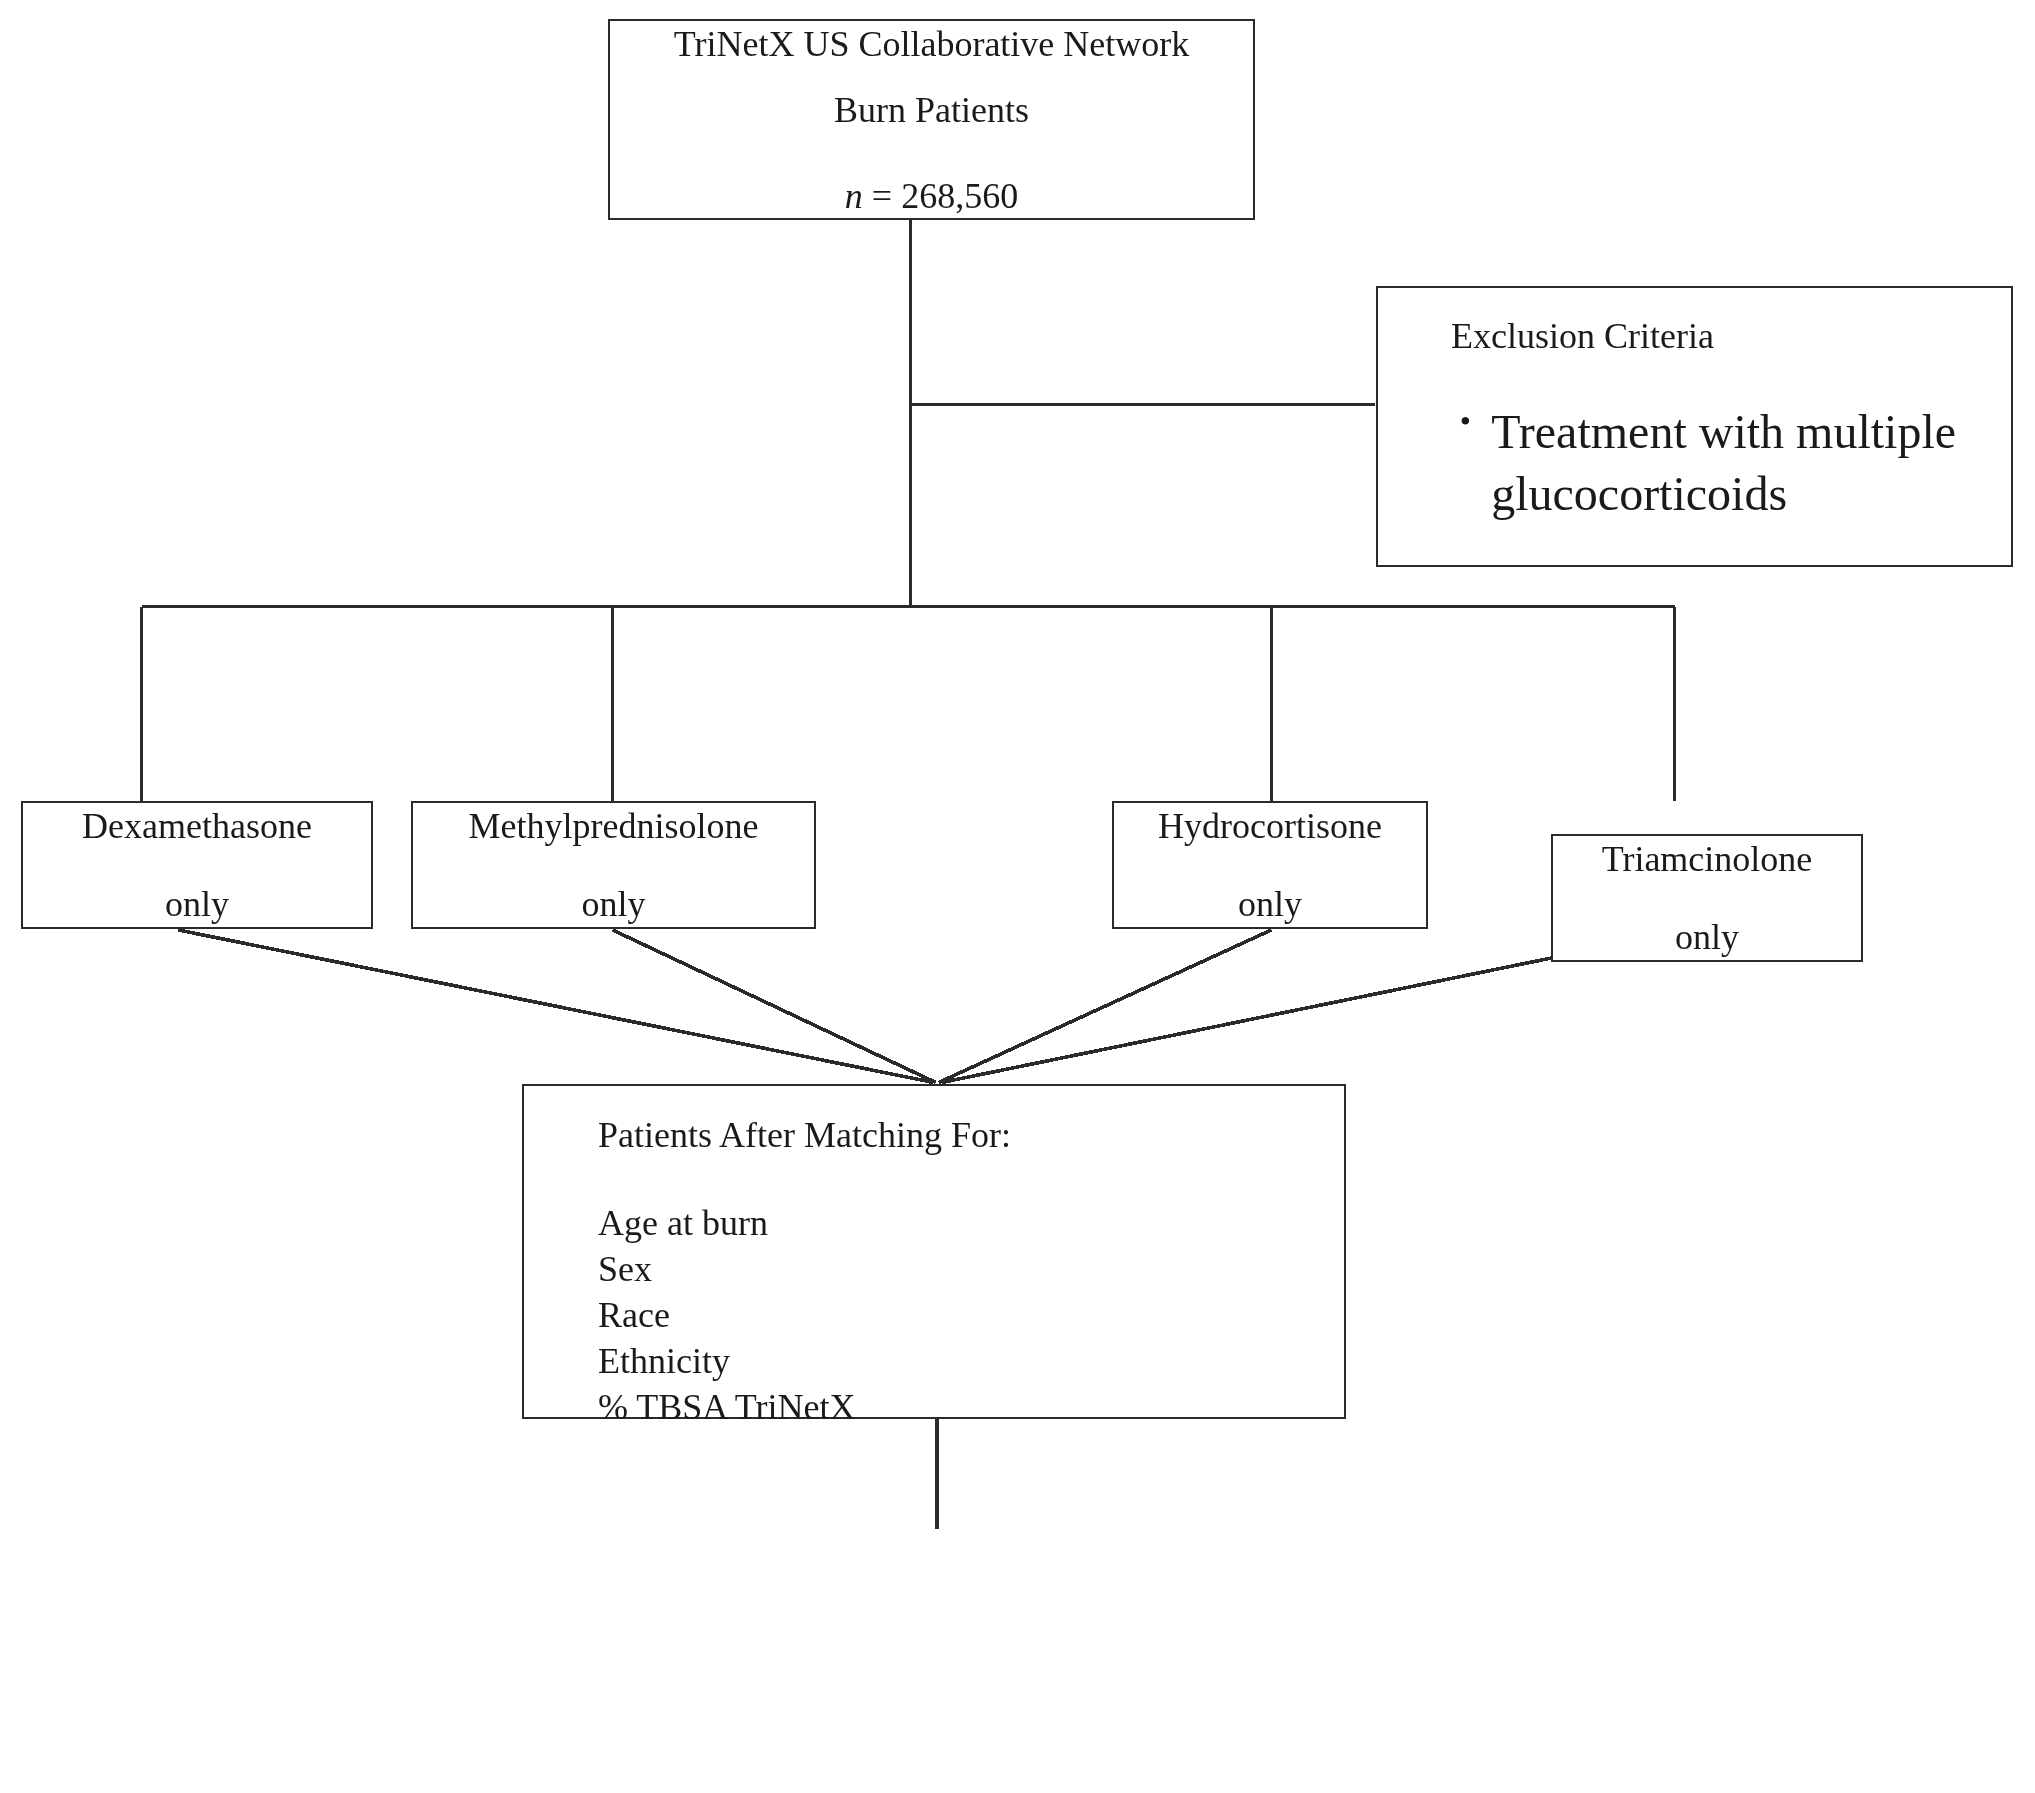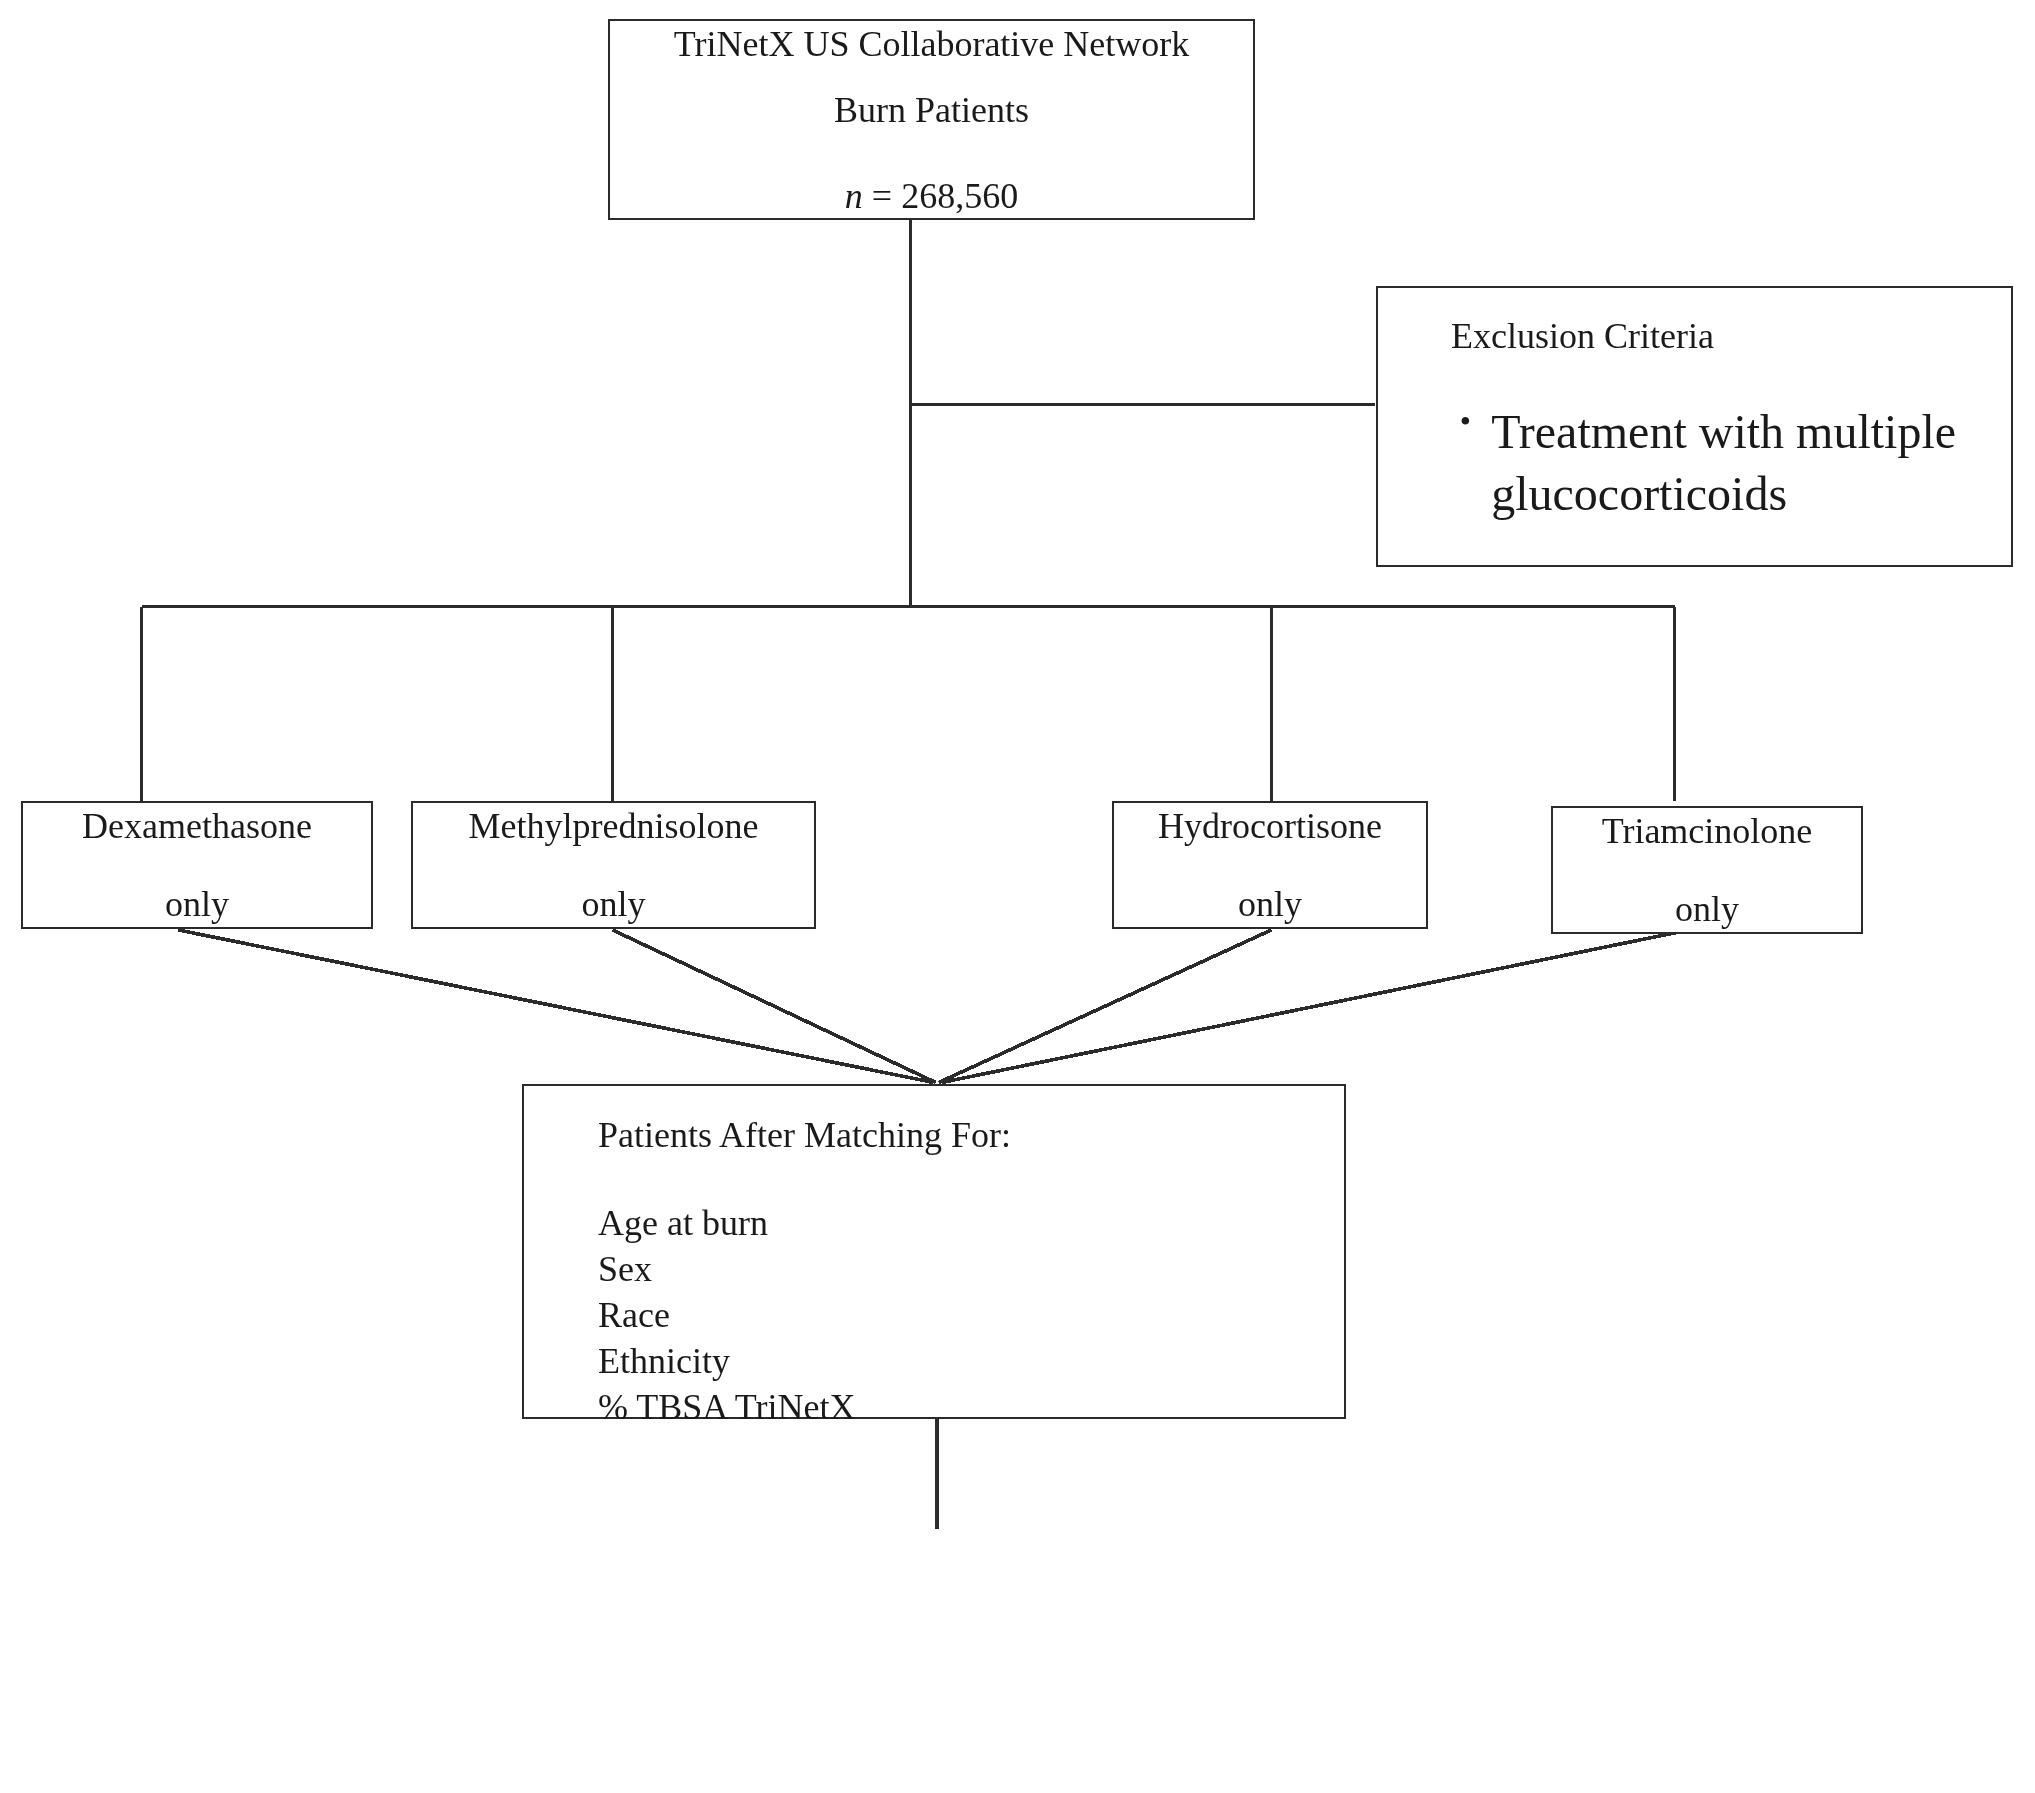--- a/index.html
+++ b/index.html
@@ -53,21 +53,21 @@
     z-index: 1;
     pointer-events: none;
   }
 
   
   #box-source   { left: 608px;  top: 19px;   width: 647px;  height: 201px; }
   #box-exclusion{ left: 1376px; top: 286px;  width: 637px;  height: 281px; }
   #box-dexa     { left: 21px;   top: 801px; width: 352px;  height: 128px; }
   #box-methyl   { left: 411px;  top: 801px; width: 405px;  height: 128px; padding-left: 8px; }
   #box-hydro    { left: 1112px; top: 801px; width: 316px;  height: 128px; }
-  #box-triam    { left: 1551px; top: 806px; width: 312px;  height: 128px; }
+  #box-triam    { left: 1551px; top: 834px; width: 312px;  height: 128px; }
   #box-matching { left: 522px;  top: 1084px; width: 824px; height: 335px; }
   #box-outcomes { left: 607px;  top: 1530px; width: 672px;  height: 247px; }
 
   #box-exclusion .box-inner,
   #box-matching .box-inner {
     align-items: flex-start;
     justify-content: flex-start;
     text-align: left;
     padding-left: 48px;
   }

